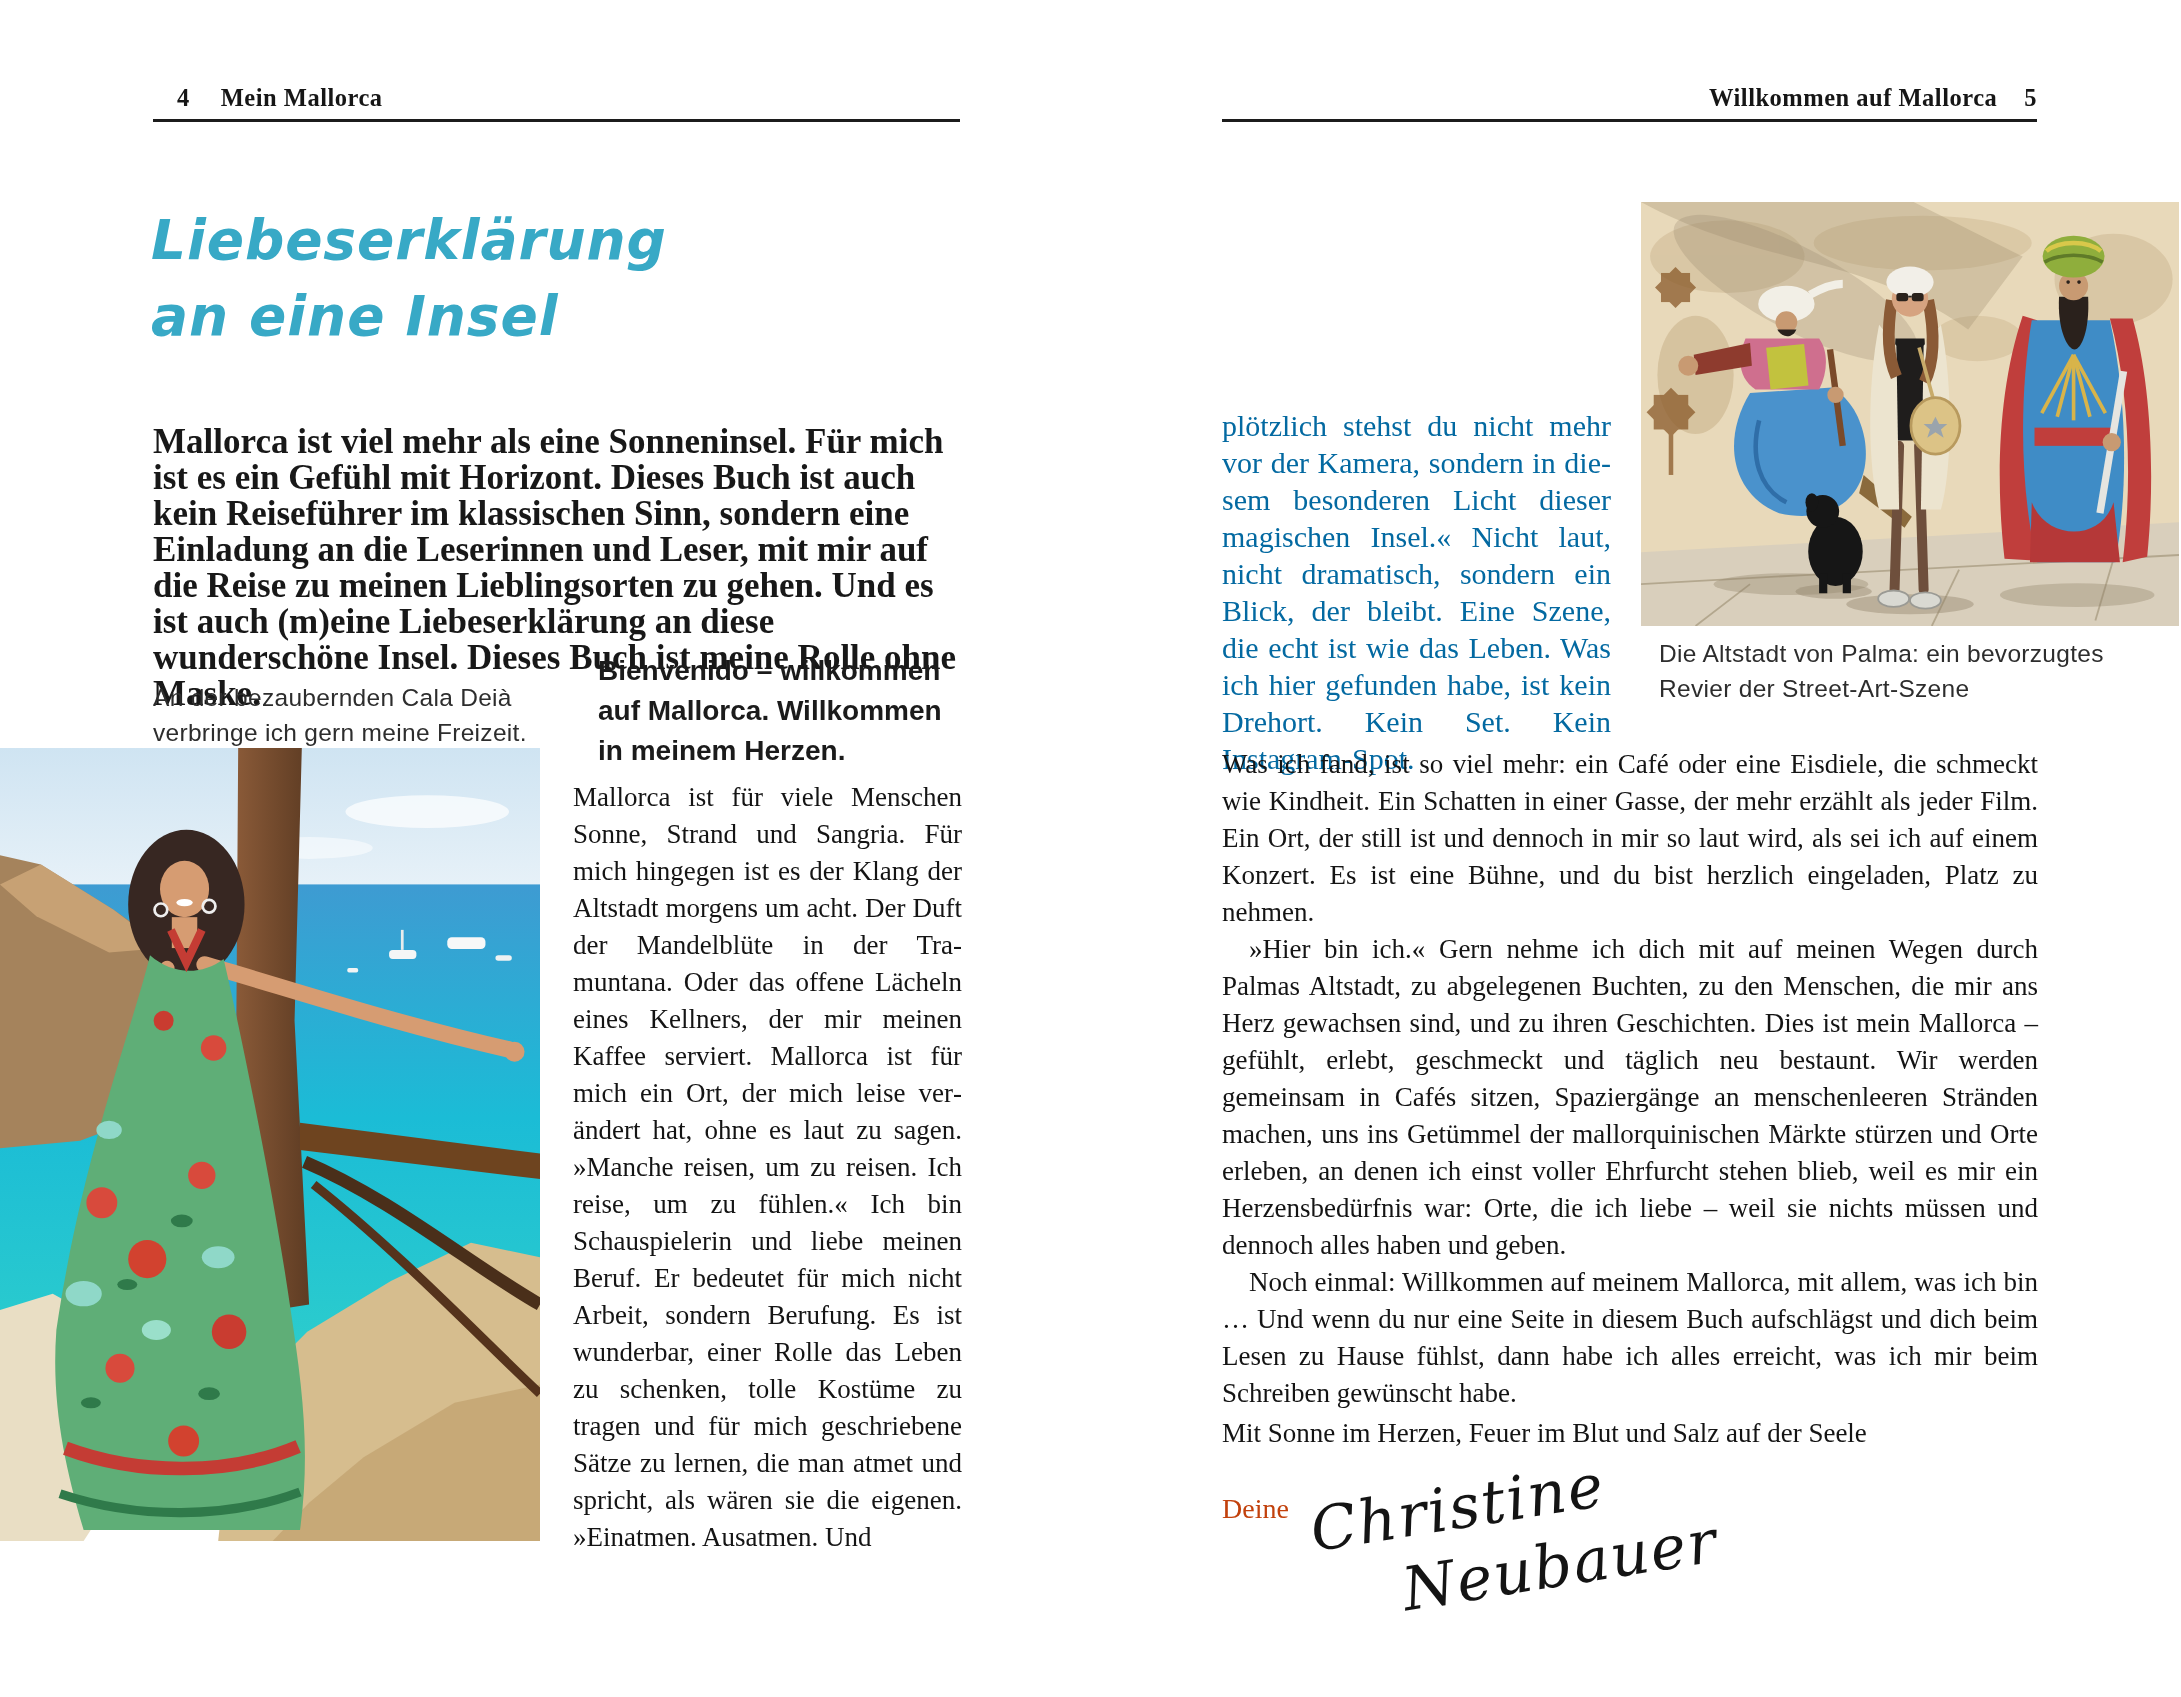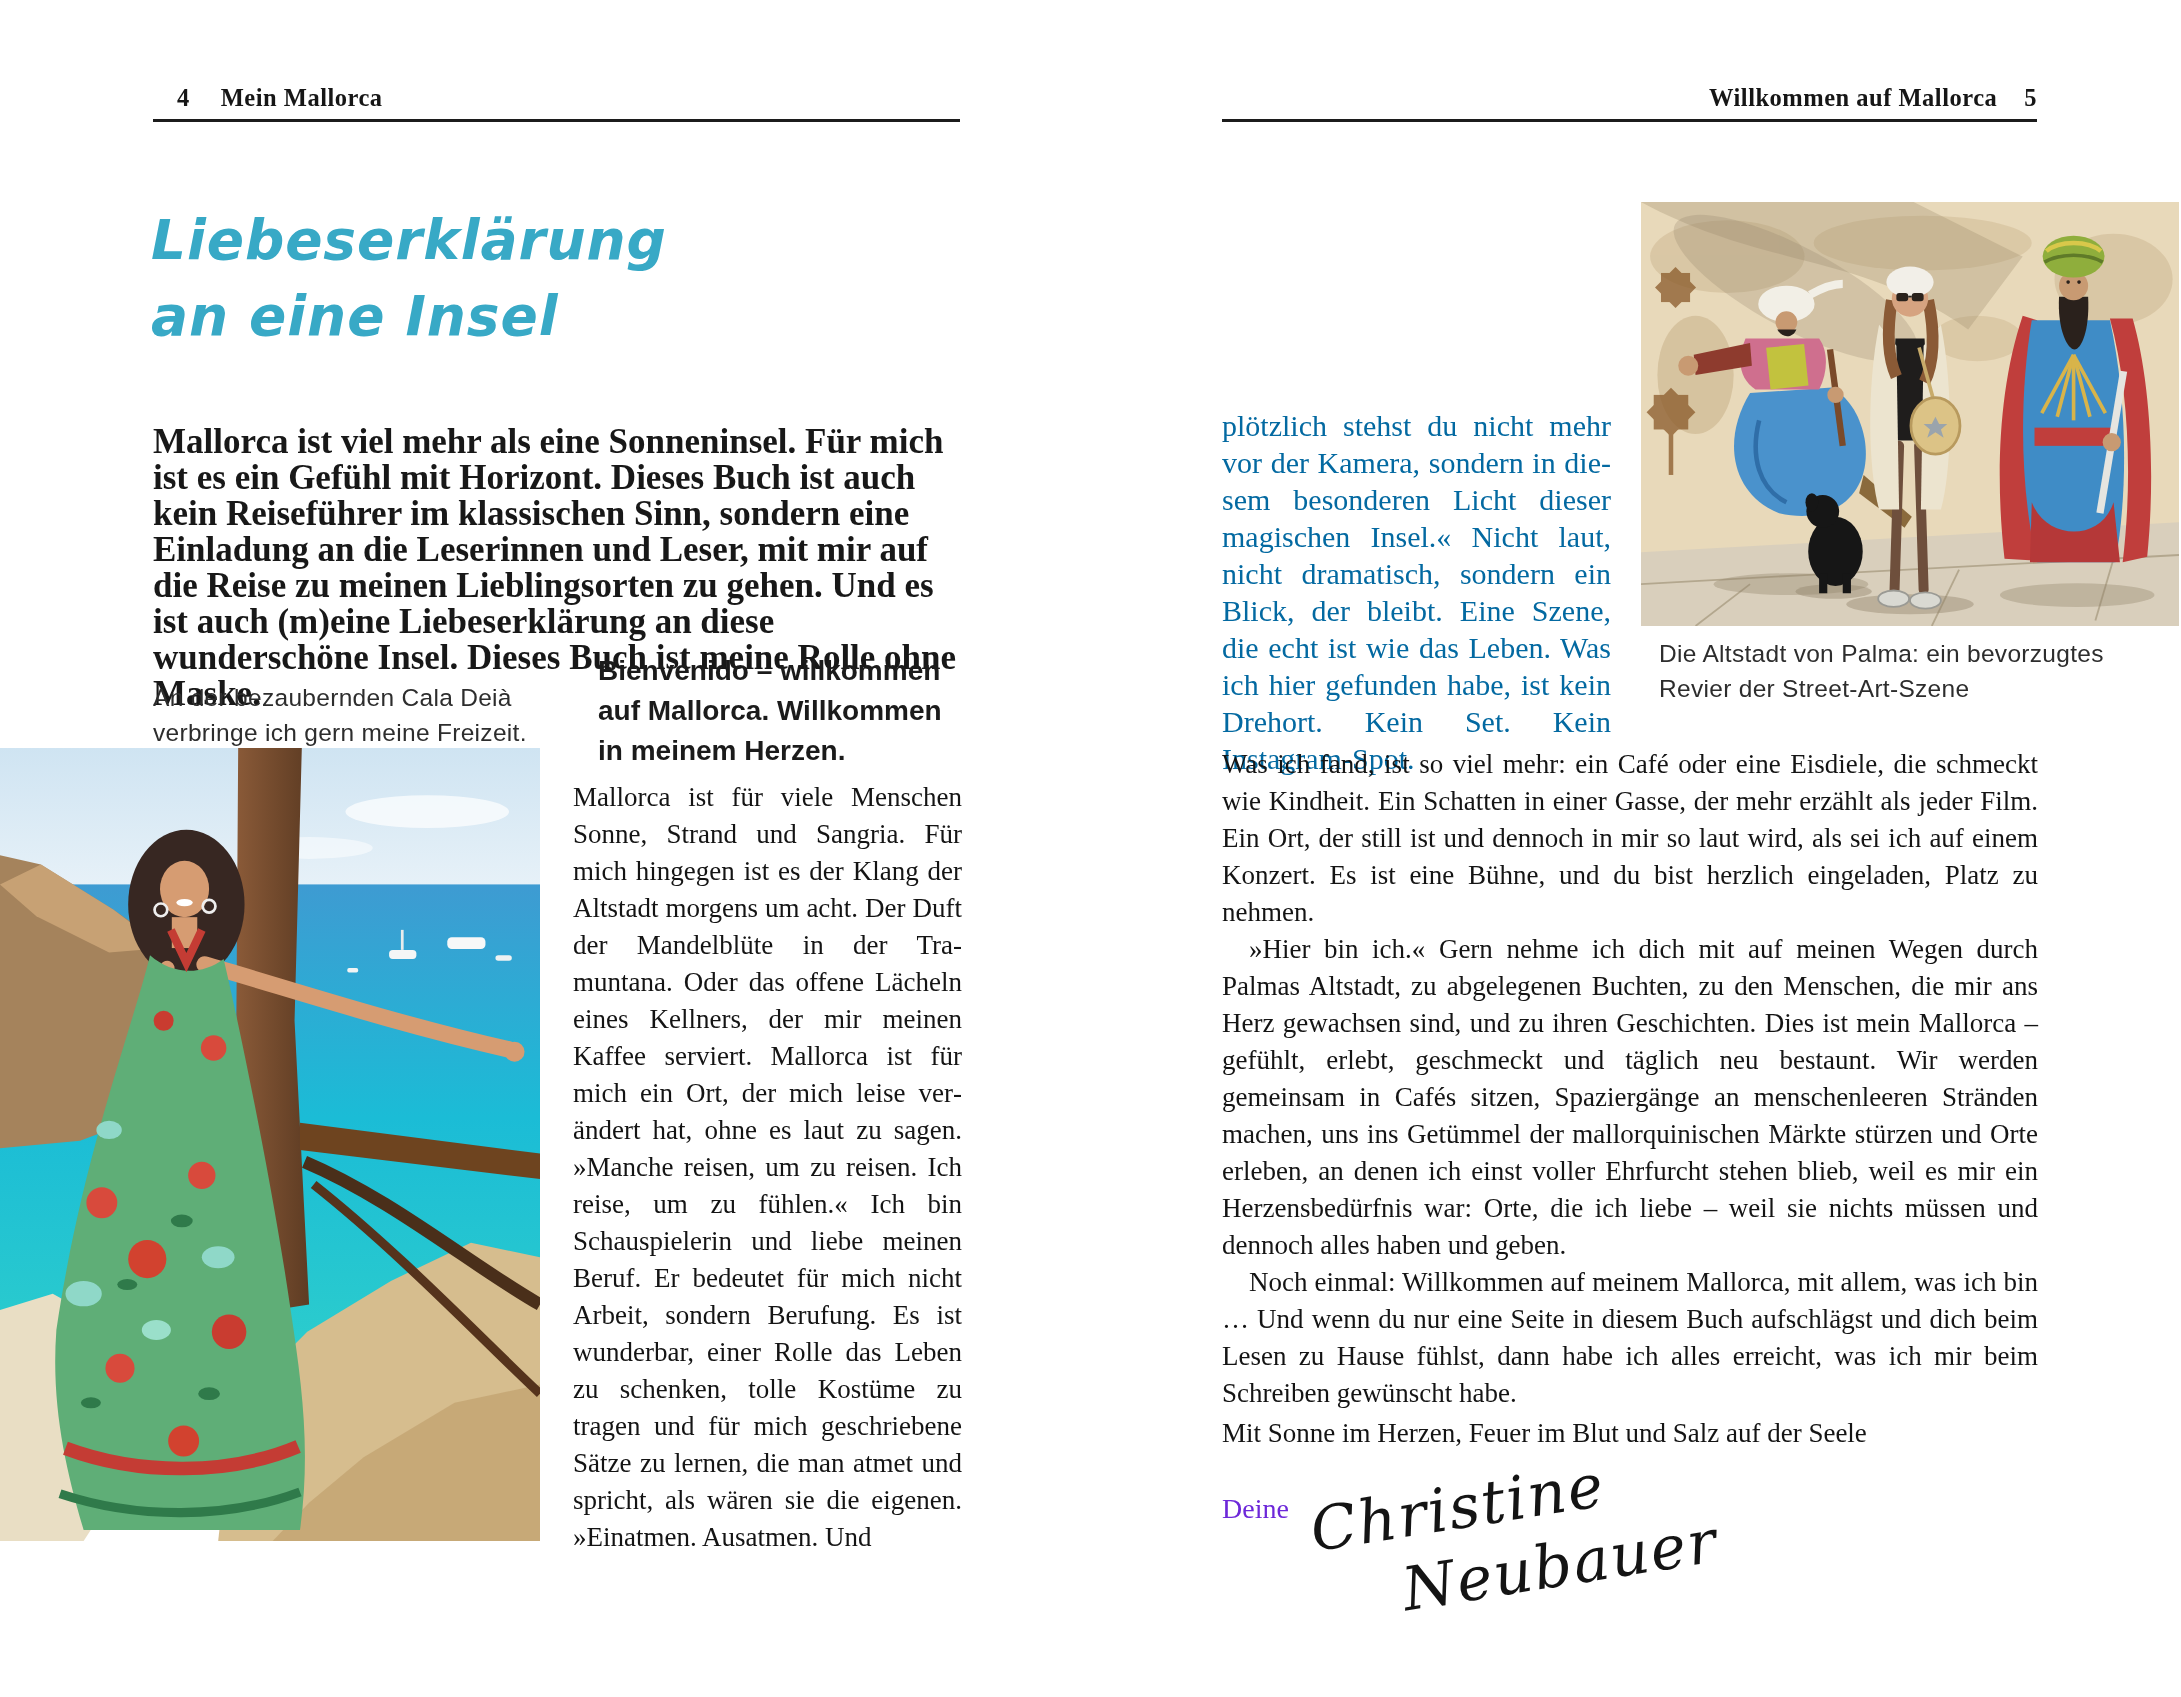--- a/index.html
+++ b/index.html
@@ -34,21 +34,21 @@
   .col-body{margin-top:8.2px;font-size:27px;line-height:37px;text-align:justify;
             -webkit-hyphens:manual;hyphens:manual;color:#141414;}
   
   .narrow-col{left:1222px;top:407px;width:389px;font-size:30px;line-height:37px;
               text-align:justify;-webkit-hyphens:manual;hyphens:manual;color:#0369a1;}
   .wide-text{left:1222px;top:746px;width:816px;font-size:27px;line-height:37px;
              text-align:justify;-webkit-hyphens:manual;hyphens:manual;color:#141414;}
   .wide-text p{margin:0;}
   .wide-text p.indent{text-indent:27px;}
   .closing{left:1222px;top:1418px;font-size:27px;color:#141414;}
-  .valediction{left:1222px;top:1493px;font-size:28px;color:#6d28d9;}
+  .valediction{left:1222px;top:1493px;font-size:28px;color:#c2410c;}
   .signature{left:1280px;top:1436px;width:518px;height:200px;}
   .signature svg{display:block;width:100%;height:100%;}
   .sig-text{font-family:"DejaVu Serif","Liberation Serif",serif;font-style:italic;fill:#141414;}
 </style>
 </head>
 <body>
 
 <div id="spread">
 
   <div class="abs folio folio-left">

